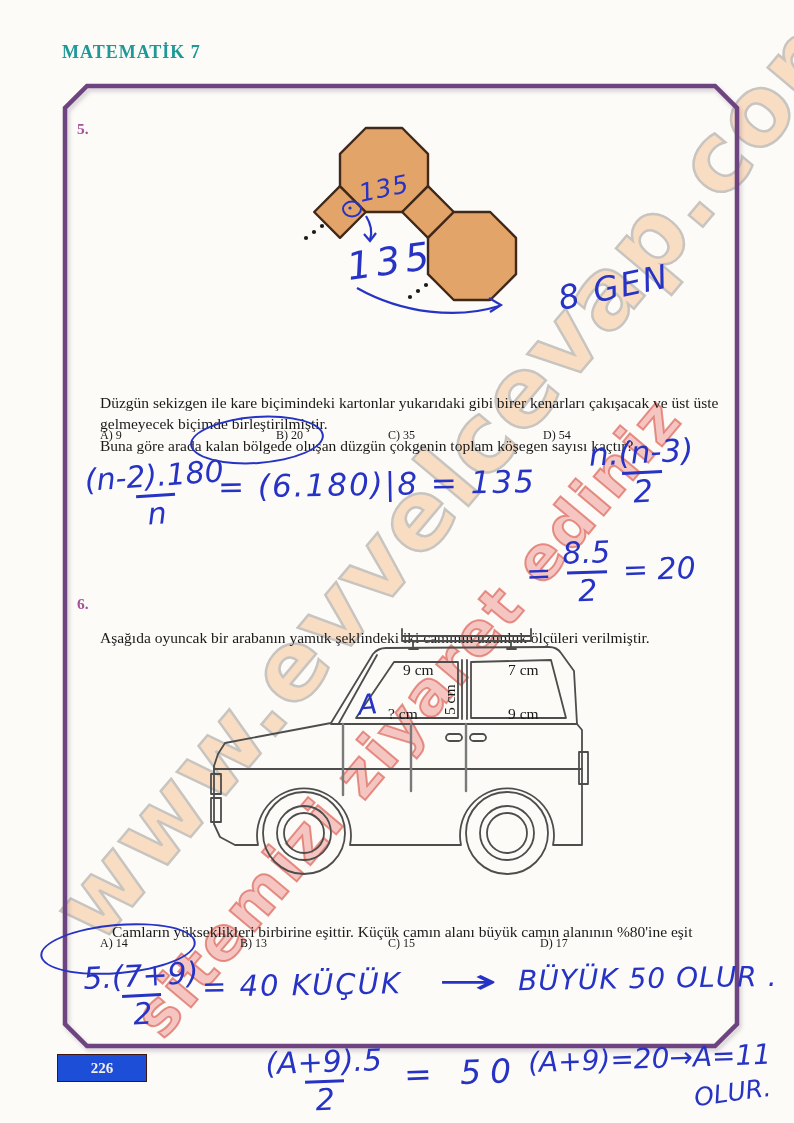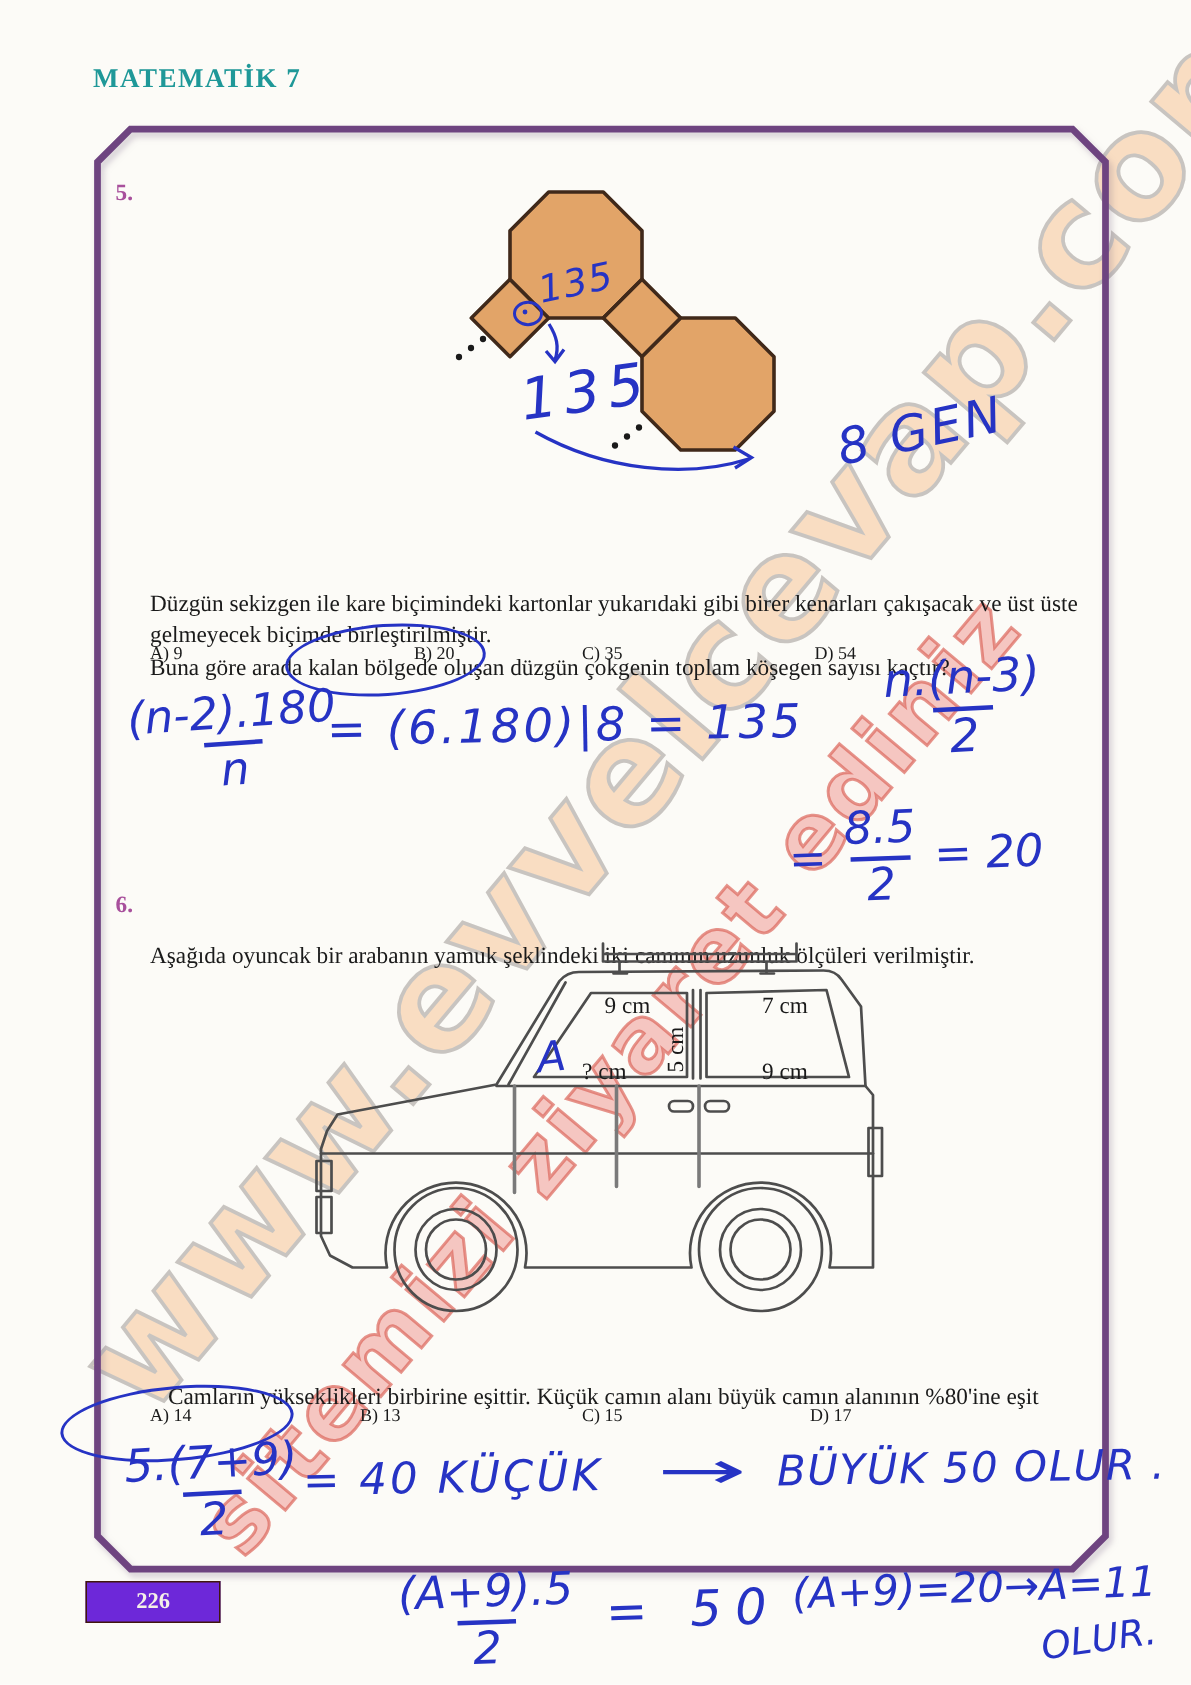--- a/index.html
+++ b/index.html
@@ -19,21 +19,21 @@
   .qnum{font-weight:bold;color:#a8509c;font-size:15.5px;}
   .header{font-weight:bold;color:#1f9898;font-size:18px;letter-spacing:1px;}
   .opt{font-size:12px;}
   
   .hw{color:#2633c4;font-family:"DejaVu Sans",sans-serif;font-style:italic;line-height:1.05;white-space:nowrap;}
   .frac{display:inline-flex;flex-direction:column;align-items:center;}
   .frac .den{border-top:3px solid currentColor;padding:1px 10px 0 10px;margin-top:2px;}
   .frac .num{padding:0 4px;}
   .circle-mark{border:2.5px solid #2633c4;border-radius:50%;background:transparent;}
   .row{display:inline-flex;align-items:center;gap:8px;}
-  .pagebox{background:#6d28d9;color:#f5efe8;font-weight:bold;font-size:15px;
+  .pagebox{background:#1d4ed8;color:#f5efe8;font-weight:bold;font-size:15px;
            display:flex;align-items:center;justify-content:center;border:1px solid #40160d;}
   svg text.lbl{font-family:"Liberation Serif",serif;font-size:15.5px;fill:#1a1a1a;}
   svg text.hwsvg{font-family:"DejaVu Sans",sans-serif;font-style:italic;fill:#2633c4;}
   .border-svg{filter:drop-shadow(2px 3px 2px rgba(120,100,130,.3));}
 </style>
 </head>
 <body>
 
 <div id="page">
 

